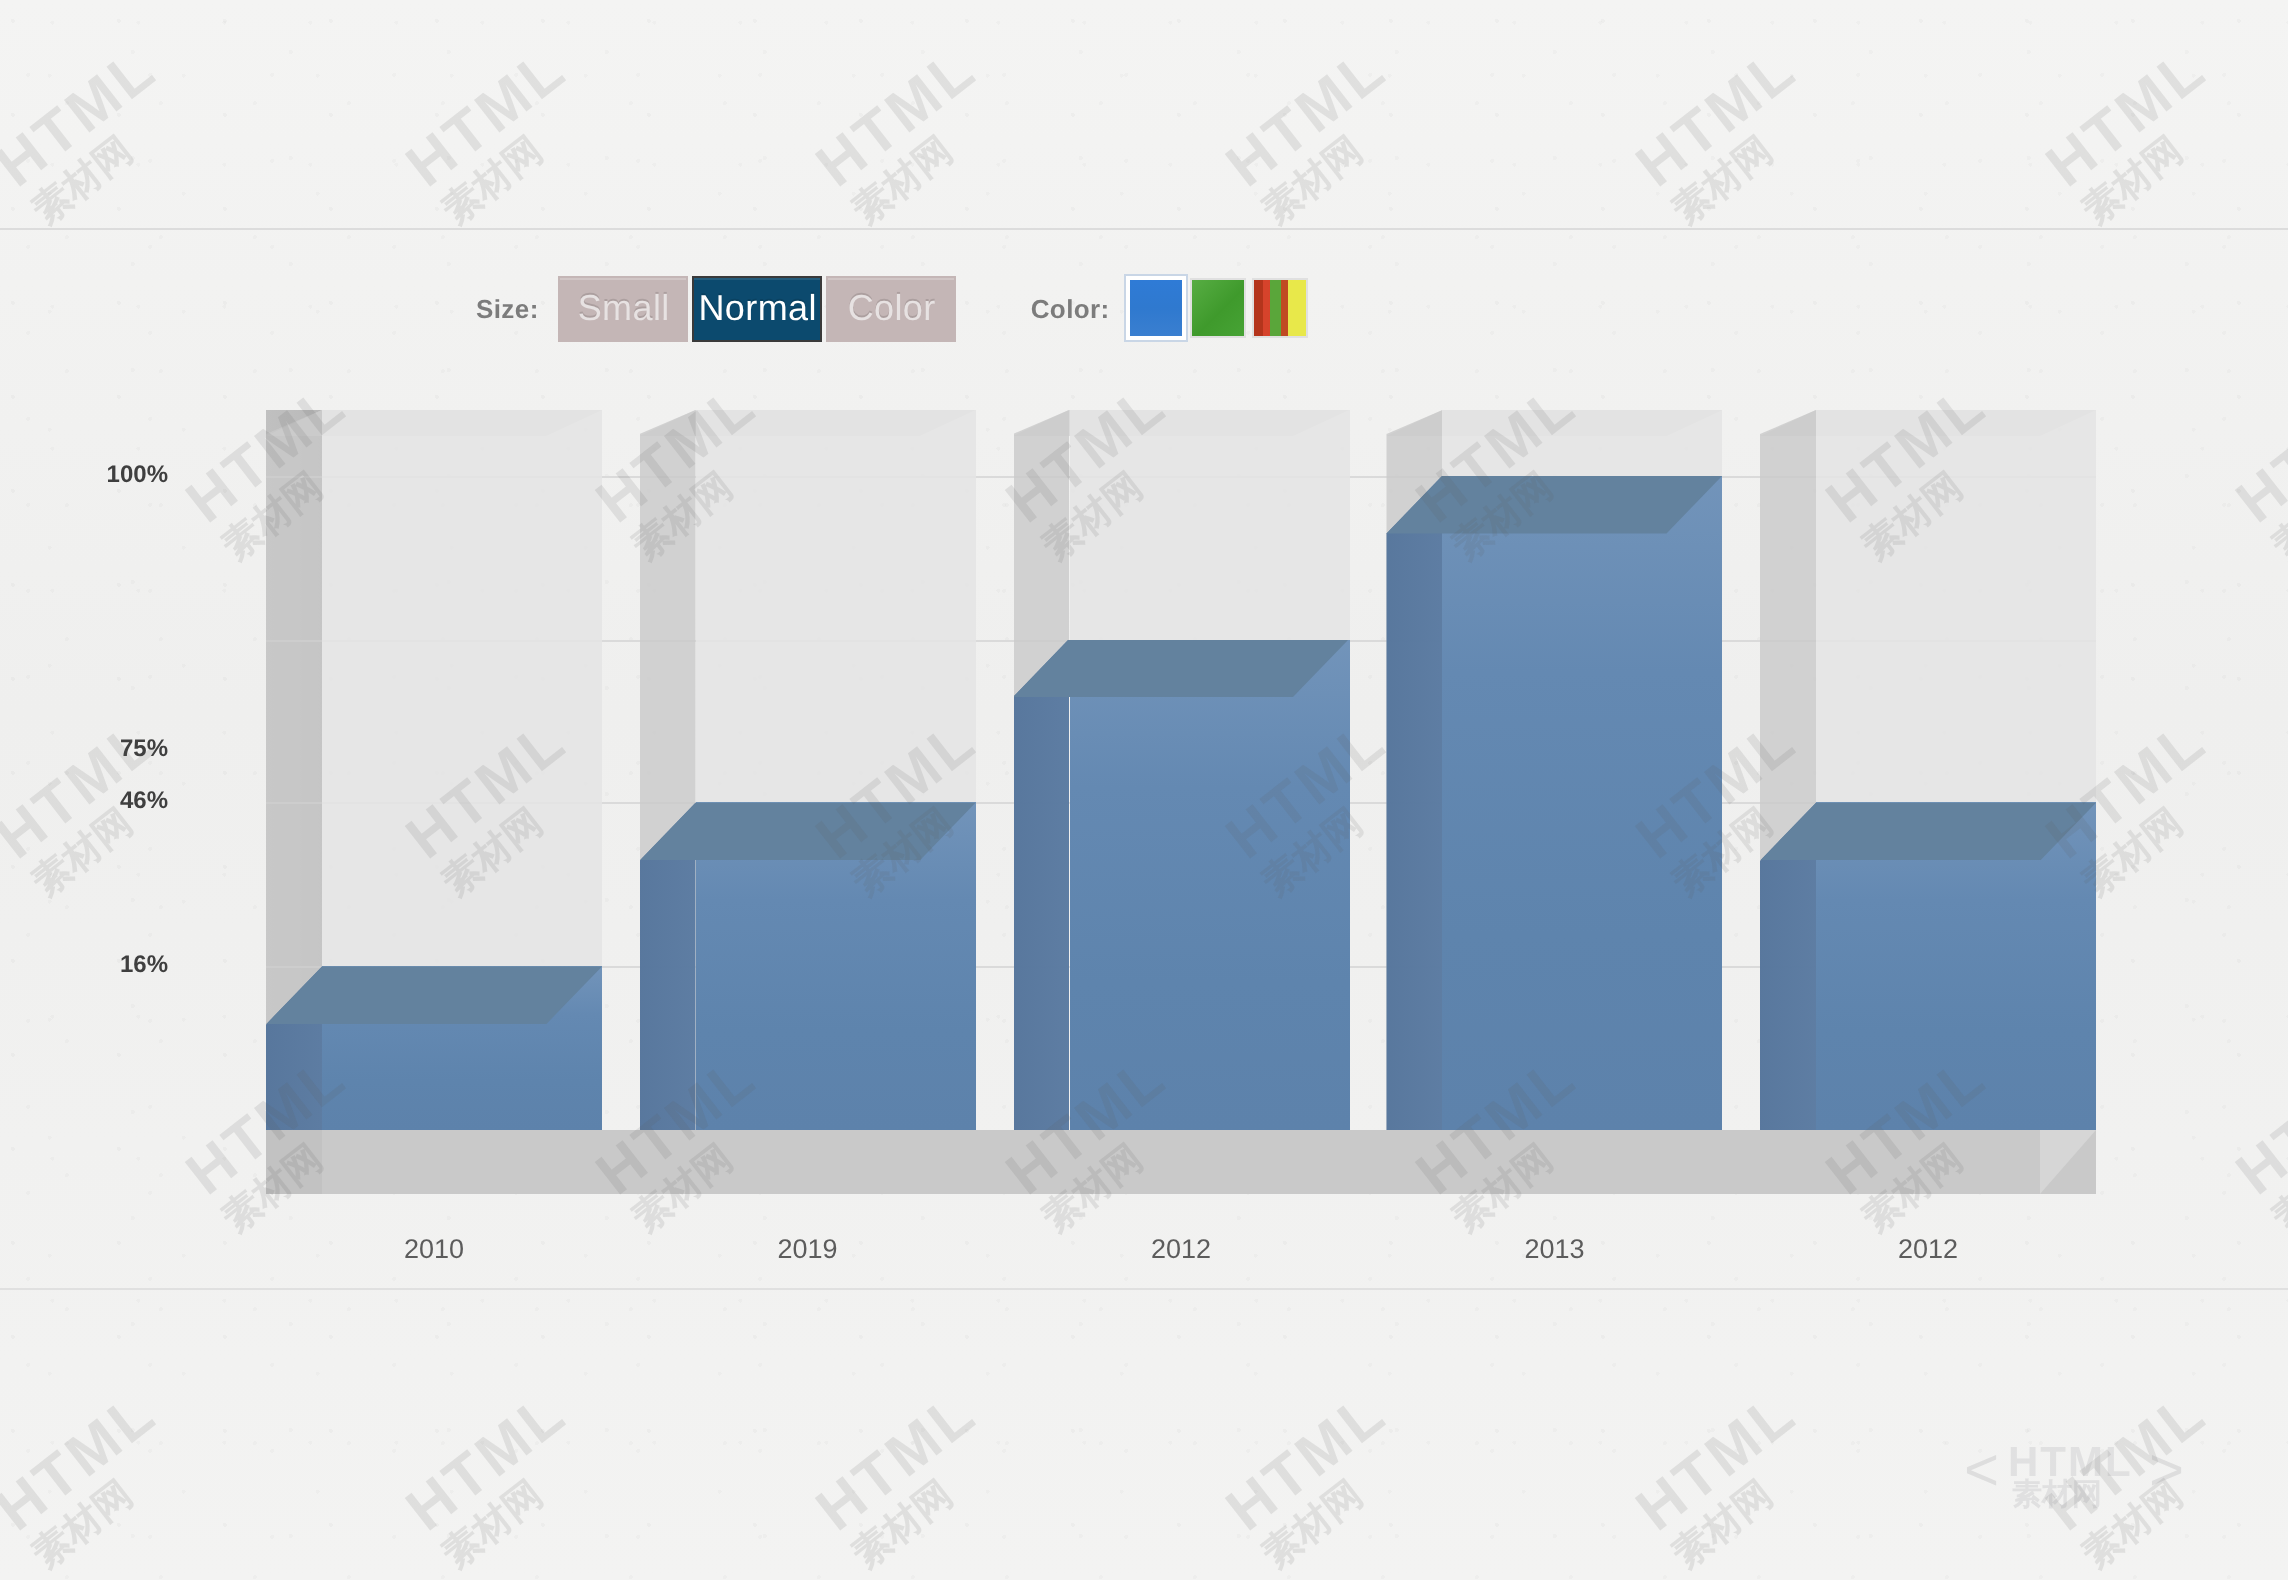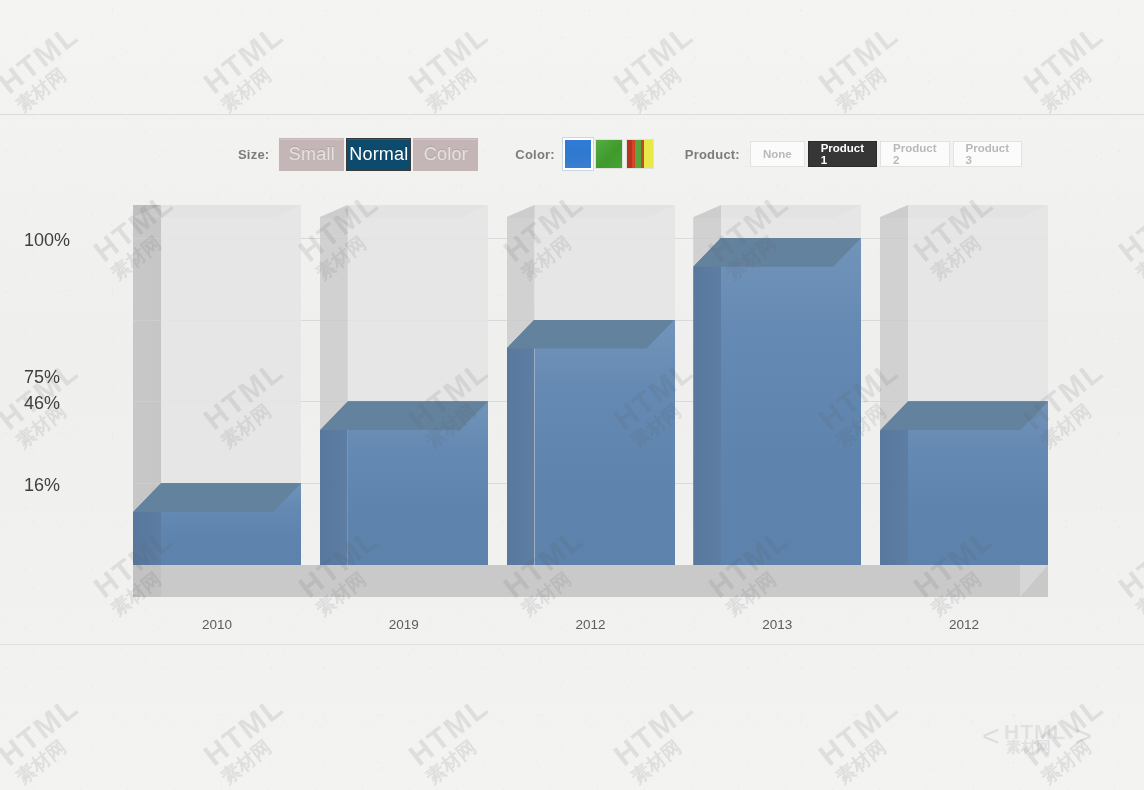--- a/index.html
+++ b/index.html
@@ -133,22 +133,22 @@
     position: absolute;
     left: 133px; top: 13px;
     width: 915px; height: 392px;
   }
   
   .grid { position: absolute; left: 0; right: 0; height: 1px; background: #dadada; }
   .ylabel {
     position: absolute;
     right: 1060px;
     width: 60px;
-    text-align: left;
-    font-size: 18px; font-weight: 400; color: #3f3f3f;
+    text-align: right;
+    font-size: 12px; font-weight: 700; color: #3f3f3f;
     transform: translateY(-8px);
   }
 
   
   .wall-left {
     position: absolute; left: 0; top: 0;
     width: 28px; height: 392px;
     background: linear-gradient(90deg, #c0c0c0 0%, #bcbcbc 60%, #b6b6b6 100%);
   }
   .wall-left-top {
@@ -313,29 +313,20 @@
 
   <div class="grp" style="margin-left:37px">
     <span class="grp-label">Color:</span>
     <div class="swatches">
       <div class="sw sw-blue sel"></div>
       <div class="sw sw-green"></div>
       <div class="sw sw-multi"></div>
     </div>
   </div>
 
-  <div class="grp" style="margin-left:32px">
-    <span class="grp-label">Product:</span>
-    <div class="pbtns">
-      <div class="pbtn">None</div>
-      <div class="pbtn sel">Product 1</div>
-      <div class="pbtn">Product 2</div>
-      <div class="pbtn">Product 3</div>
-    </div>
-  </div>
 </div>
 
 <div class="chart-wrap">
   <div class="plot" id="plot">
     <div class="wall-left-top"></div>
     <div class="wall-left"></div>
     <div id="gridlines">
         <div class="grid" style="top: 278.182px;"></div>
         <div class="grid" style="top: 196.364px;"></div>
         <div class="grid" style="top: 114.545px;"></div>

